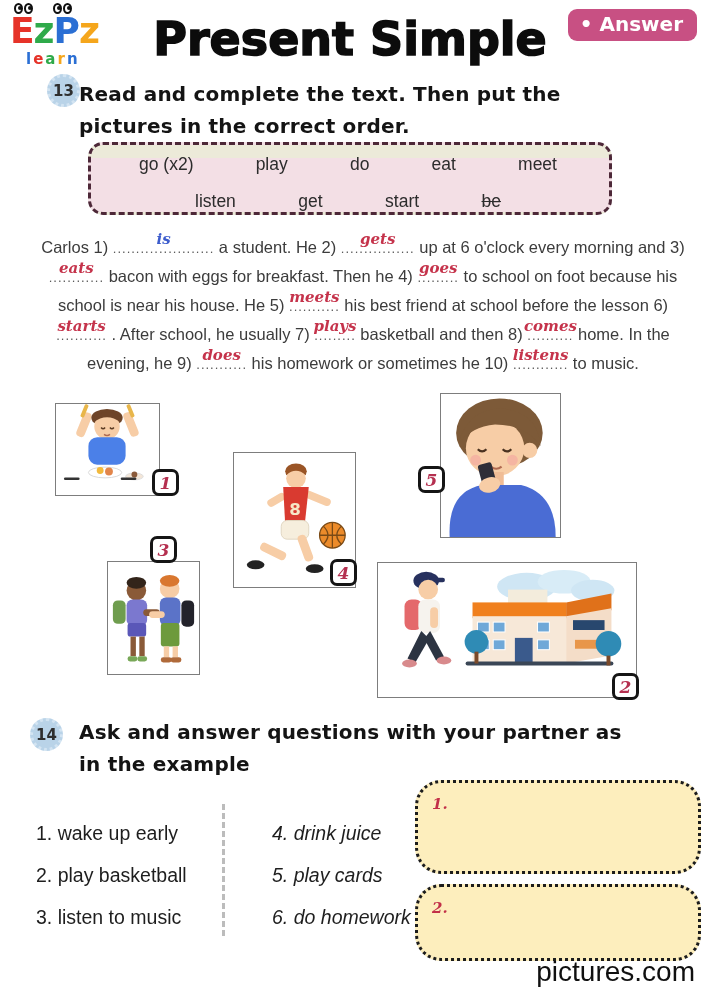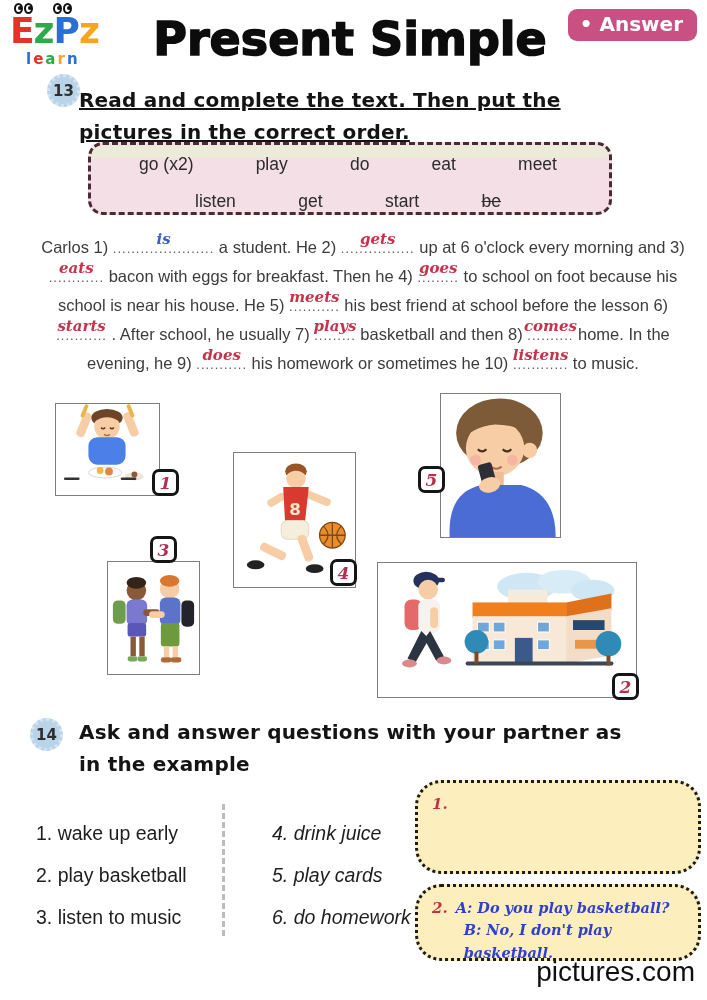--- a/index.html
+++ b/index.html
@@ -26,21 +26,21 @@
                   padding:3px 14px 5px 12px; border-radius:9px; }
 
   
   .exnum { position:absolute; width:33px; height:33px; border-radius:50%; background:#b9d3e8;
            border:3px dotted #d3e4f2; display:flex; align-items:center; justify-content:center;
            font-family:"DejaVu Sans", sans-serif; font-weight:700; font-size:15px; color:#2e2e2e; }
   .n13 { left:30px; top:74px;margin-left:17px; }
   .n14 { left:30px; top:718px; }
   .instr { position:absolute; font-family:"DejaVu Sans", sans-serif; font-weight:800;
            font-size:20px; color:#141414; line-height:1.62; letter-spacing:0.2px; }
-  .i13 { left:79px; top:84px; width:580px;text-decoration:underline; }
+  .i13 { left:79px; top:78px; width:580px; }
   .i14 { left:79px; top:716px; width:555px; }
 
   
   .wordbank { position:absolute; left:88px; top:142px; width:524px; height:73px; border-radius:15px;
               background:linear-gradient(#ecead9 0 20%, #f3dfe5 20%); border:3px dashed #4d2838;
               padding:9px 0 0 0; }
   .wb-row { display:flex; justify-content:space-between; font-size:17.5px; color:#2c2c2c; }
   .wb-row1 { padding:0 52px 0 48px; margin-bottom:16px; }
   .wb-row2 { padding:0 108px 0 104px; }
   .struck { text-decoration:line-through; }
@@ -273,19 +273,15 @@
   <div class="prompt">5. play cards</div>
   <div class="prompt">6. do homework</div>
 </div>
 
 <div class="exbox exbox1">
   <span class="exnum-red">1.</span>
 </div>
 
 <div class="exbox exbox2">
   <span class="exnum-red">2.</span>
-  <div class="exlines">
-    <div>A: Do you play basketball?</div>
-    <div>B: No, I don't play basketball.</div>
-  </div>
 </div>
 
 <div class="footer">pictures.com</div>
 
 </body></html>

